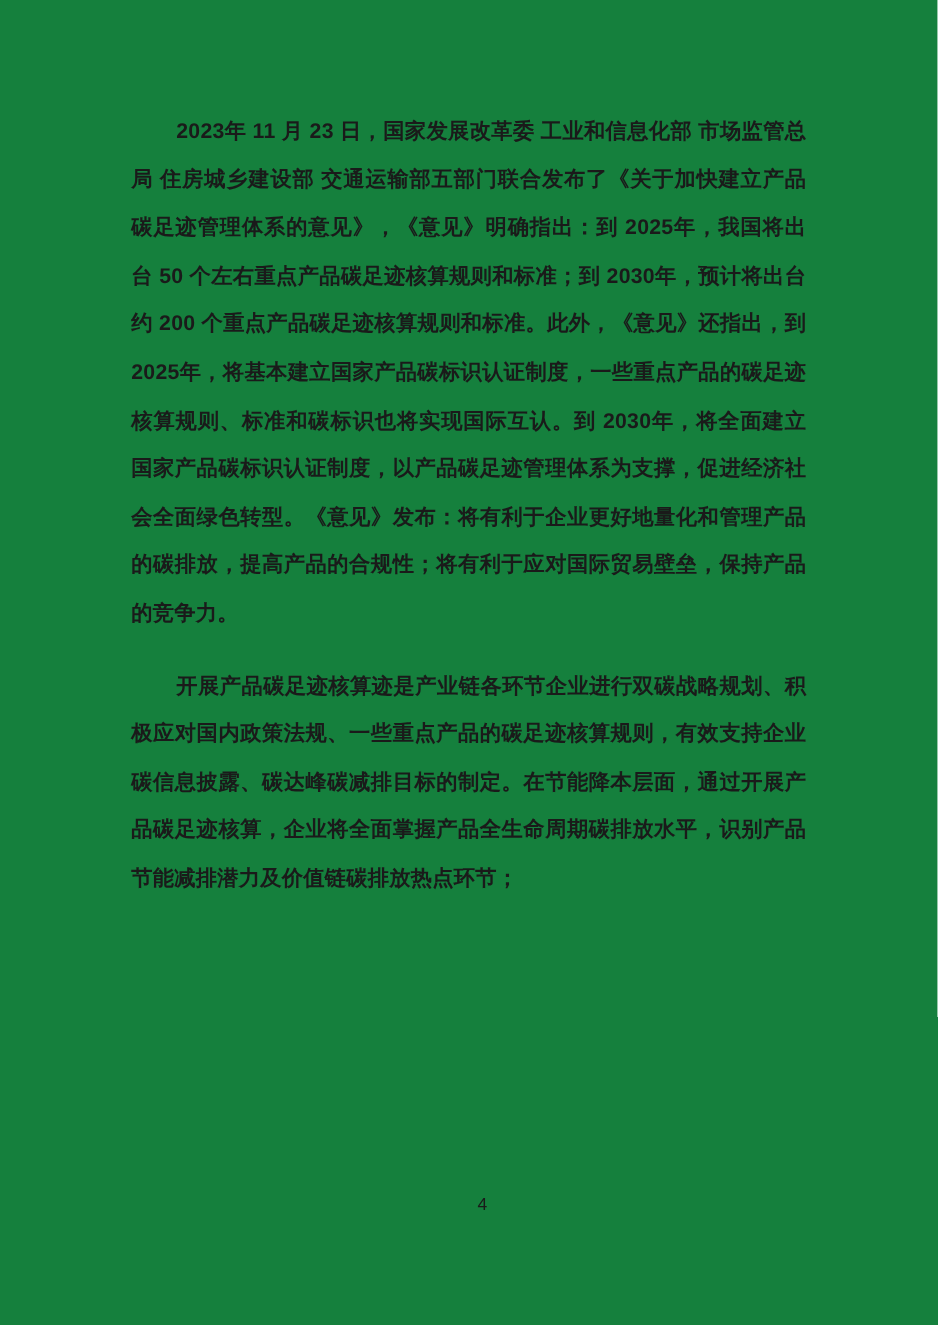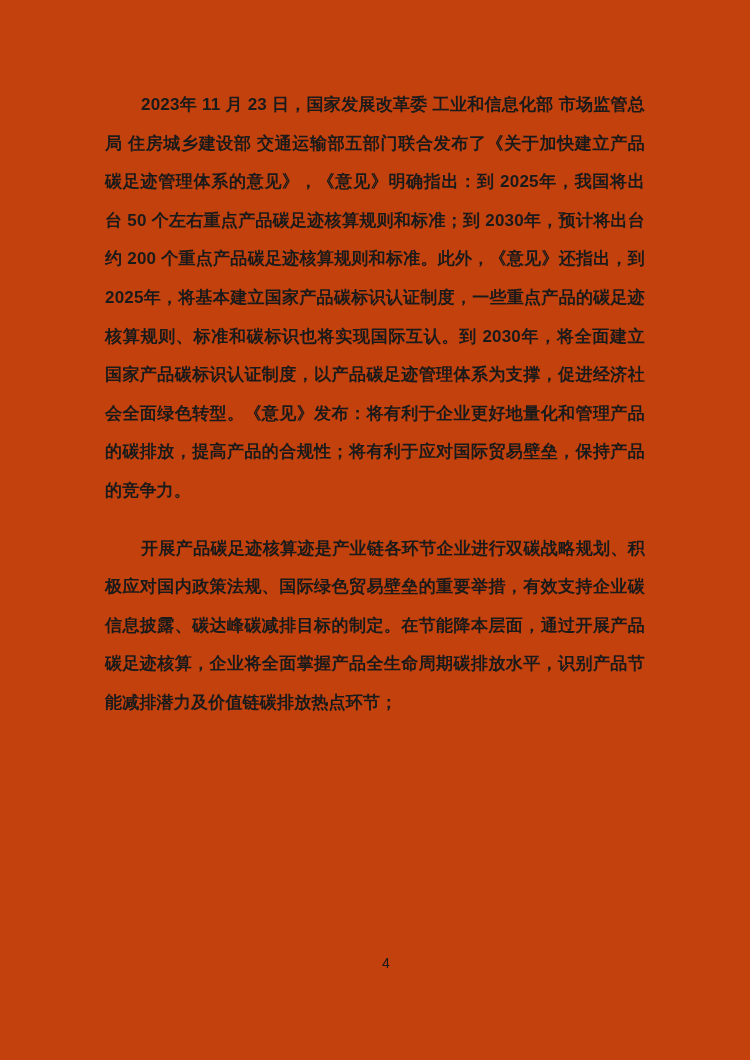--- a/index.html
+++ b/index.html
@@ -4,21 +4,21 @@
 <style>
   html, body {
     margin: 0;
     padding: 0;
     background: #ffffff;
   }
   .page {
     position: relative;
     width: 750px;
     height: 1060px;
-    background: #c2410c;
+    background: #15803d;
     overflow: hidden;
     font-family: "Liberation Sans", "DejaVu Sans", sans-serif;
   }
   .content {
     position: absolute;
     left: 105px;
     top: 86px;
     width: 540px;
     color: #1a1a1a;
   }
@@ -44,16 +44,16 @@
     font-weight: 500;
     color: #1a1a1a;
   }
 </style>
 </head>
 <body>
 
 <div class="page">
   <div class="content">
     <p>2023年 11 月 23 日，国家发展改革委 工业和信息化部 市场监管总局 住房城乡建设部 交通运输部五部门联合发布了《关于加快建立产品碳足迹管理体系的意见》，《意见》明确指出：到 2025年，我国将出台 50 个左右重点产品碳足迹核算规则和标准；到 2030年，预计将出台约 200 个重点产品碳足迹核算规则和标准。此外，《意见》还指出，到 2025年，将基本建立国家产品碳标识认证制度，一些重点产品的碳足迹核算规则、标准和碳标识也将实现国际互认。到 2030年，将全面建立国家产品碳标识认证制度，以产品碳足迹管理体系为支撑，促进经济社会全面绿色转型。《意见》发布：将有利于企业更好地量化和管理产品的碳排放，提高产品的合规性；将有利于应对国际贸易壁垒，保持产品的竞争力。</p>
-    <p>开展产品碳足迹核算迹是产业链各环节企业进行双碳战略规划、积极应对国内政策法规、国际绿色贸易壁垒的重要举措，有效支持企业碳信息披露、碳达峰碳减排目标的制定。在节能降本层面，通过开展产品碳足迹核算，企业将全面掌握产品全生命周期碳排放水平，识别产品节能减排潜力及价值链碳排放热点环节；</p>
+    <p>开展产品碳足迹核算迹是产业链各环节企业进行双碳战略规划、积极应对国内政策法规、一些重点产品的碳足迹核算规则，有效支持企业碳信息披露、碳达峰碳减排目标的制定。在节能降本层面，通过开展产品碳足迹核算，企业将全面掌握产品全生命周期碳排放水平，识别产品节能减排潜力及价值链碳排放热点环节；</p>
   </div>
   <div class="footer">4</div>
 </div>
 
 </body></html>

